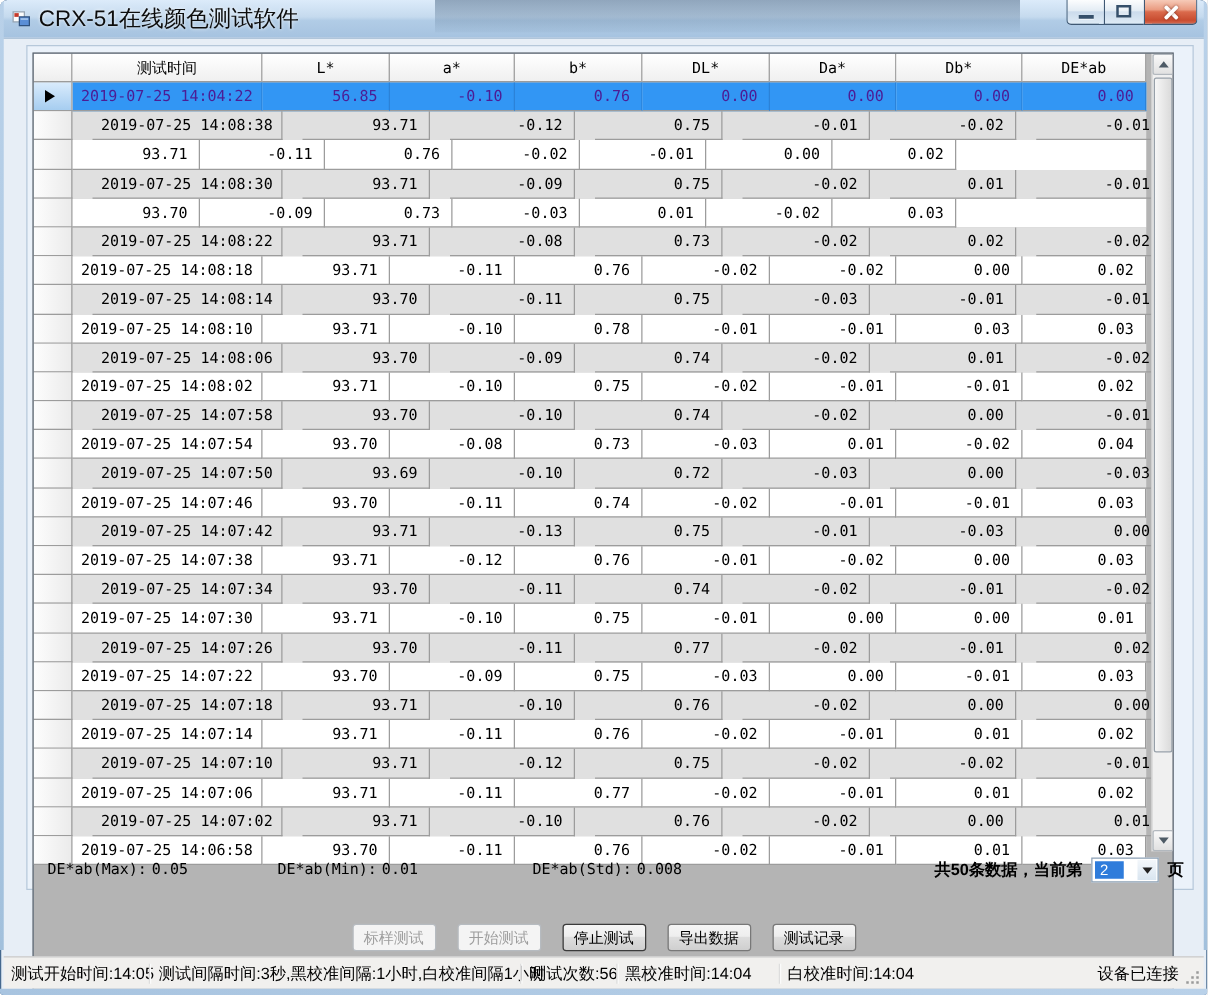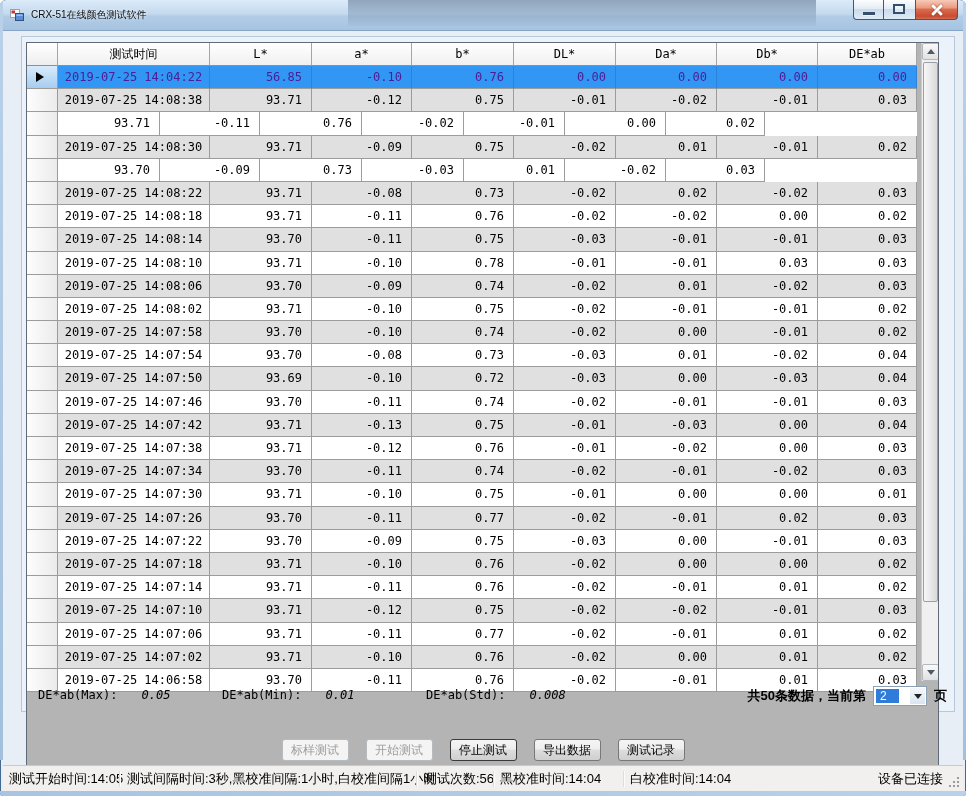--- a/index.html
+++ b/index.html
@@ -7,21 +7,21 @@
   .window{position:relative;width:966px;height:796px;font-family:"Liberation Sans",sans-serif;
     background:#e7eef6;border-radius:6px 6px 3px 3px;overflow:hidden;
     box-shadow:inset 0 0 0 1px #45688e;}
   
   .titlebar{position:absolute;left:0;top:0;width:966px;height:31px;
     background:linear-gradient(#dcebfa,#c5daee 45%,#b1cce6 55%,#a6c3e0);
     border-bottom:1px solid #86a5c5;border-radius:6px 6px 0 0;}
   .titlebar-shade{position:absolute;left:348px;top:0;width:468px;height:26px;
     background:linear-gradient(rgba(52,82,114,.45),rgba(110,140,170,.08));}
   .app-icon{position:absolute;left:9px;top:7px;width:16px;height:16px;}
-  .app-title{position:absolute;left:31px;top:0;height:30px;line-height:30px;font-size:10px;color:#0d0d0d;
+  .app-title{position:absolute;left:31px;top:0;height:30px;line-height:30px;font-size:18px;color:#0d0d0d;
     text-shadow:0 0 3px rgba(255,255,255,.9);}
   .caption{position:absolute;top:0;right:8px;display:flex;}
   .cap{position:relative;width:31px;height:20px;border:1px solid #3f5873;border-top:none;
     background:linear-gradient(#fcfdfe,#e3ecf4 45%,#cbdbec 50%,#dfebf5);cursor:default;}
   .cap.min{border-radius:0 0 0 4px;}
   .cap.max{border-left:none;border-right:none;}
   .cap.close{width:43px;border-radius:0 0 4px 0;
     background:linear-gradient(#f6cab8,#ea9c82 40%,#da6a4c 50%,#c84c30 85%,#d56a50);}
   .g-min{position:absolute;left:9px;bottom:4px;width:12px;height:3px;background:#36506b;box-shadow:0 1px 0 rgba(255,255,255,.55);}
   .g-max{position:absolute;left:9px;top:4px;width:12px;height:10px;border:2px solid #36506b;background:rgba(255,255,255,.35);}
@@ -39,21 +39,21 @@
   .panel{position:absolute;left:21px;top:36px;width:934px;height:676px;border:1px solid #b6c8da;background:#ebf2fa;}
   
   .grid{position:absolute;left:26px;top:42px;width:913px;height:776px;border:1px solid #5f6b78;background:#b4b4b4;overflow:hidden;}
   .grid-table{position:absolute;left:0;top:0;width:890px;height:638px;}
   .ghead{display:flex;height:23px;}
   .corner{width:31px;flex:none;background:linear-gradient(#ffffff,#eeeeee);border-right:1px solid #a5a5a5;border-bottom:1px solid #8f8f8f;}
   .hcell{flex:none;display:flex;align-items:center;justify-content:center;
     background:linear-gradient(#ffffff,#f0f0f0);border-right:1px solid #a5a5a5;border-bottom:1px solid #8f8f8f;
     font:12px "DejaVu Sans Mono",monospace;color:#000;}
   .grow{display:flex;height:23.2px;background:#fff;}
-  .grow.alt{background:#e0e0e0;}
+  .grow.alt{background:#e0e0e0;gap:16px;}
   .rh{width:31px;flex:none;position:relative;background:linear-gradient(to right,#fdfdfd,#ebebeb);
     border-right:1px solid #9c9c9c;border-bottom:1px solid #9c9c9c;}
   .cell{flex:none;font:12px/22px "DejaVu Sans Mono",monospace;color:#000;white-space:nowrap;overflow:hidden;
     border-right:1px solid #9c9c9c;border-bottom:1px solid #9c9c9c;}
   .cell.t{text-align:center;}
   .cell.n{text-align:right;padding-right:9px;}
   .grow.sel .cell{background:#3296f4;color:#4c1d95;border-right-color:#2b82d8;}
   .grow.sel .rh{background:linear-gradient(#d9ebfc,#a6cdf0);}
   .ptr{position:absolute;left:9px;top:50%;margin-top:-5px;width:0;height:0;
     border-left:8px solid #000;border-top:5px solid transparent;border-bottom:5px solid transparent;}
@@ -67,21 +67,21 @@
     border:1px solid #b2b8be;border-radius:2px;}
   .sbtn.up{top:0;} .sbtn.down{bottom:0;}
   .tri{width:0;height:0;margin:5px auto 0;}
   .tri.u{border-left:4px solid transparent;border-right:4px solid transparent;border-bottom:5px solid #4e5b66;}
   .tri.d{border-left:4px solid transparent;border-right:4px solid transparent;border-top:5px solid #4e5b66;}
   .thumb{position:absolute;left:1px;top:19px;width:15px;height:540px;border:1px solid #97a0a9;border-radius:2px;
     background:linear-gradient(to right,#f7f7f7,#dadada);}
   
   .stats{position:absolute;left:21px;top:685px;width:934px;height:22px;font:12px "DejaVu Sans Mono",monospace;color:#000;}
   .stat{position:absolute;top:3px;white-space:nowrap;}
-  .stat .v{margin-left:24px;font-style:italic;}
+  .stat .v{margin-left:4px;}
   .stat.s1{left:17px;} .stat.s2{left:201px;} .stat.s3{left:384px;padding-left:21px;}
   .pager{position:absolute;right:8px;top:0;height:22px;display:flex;align-items:center;
     font:600 13px "Liberation Sans",sans-serif;color:#000;}
   .combo{position:relative;width:54px;height:20px;border:1px solid #8ba0b5;background:#fff;margin:0 7px;}
   .combo-val{position:absolute;left:2px;top:2px;width:23px;height:14px;line-height:14px;background:#2f7cdb;color:#fff;
     font:12px "Liberation Sans",sans-serif;padding-left:4px;}
   .combo-btn{position:absolute;right:1px;top:1px;width:15px;height:16px;display:flex;align-items:center;justify-content:center;
     background:linear-gradient(#f3f7fb,#d9e5f0);}
   .combo-tri{width:0;height:0;border-left:4px solid transparent;border-right:4px solid transparent;border-top:5px solid #222;}
   

